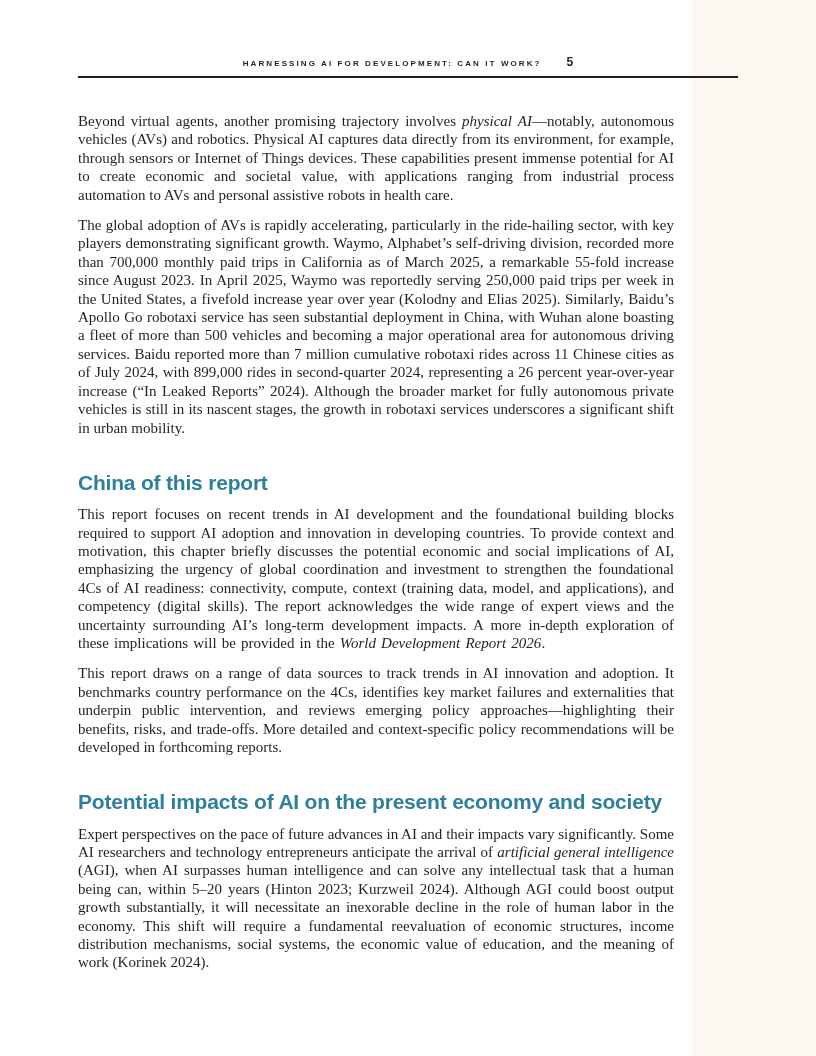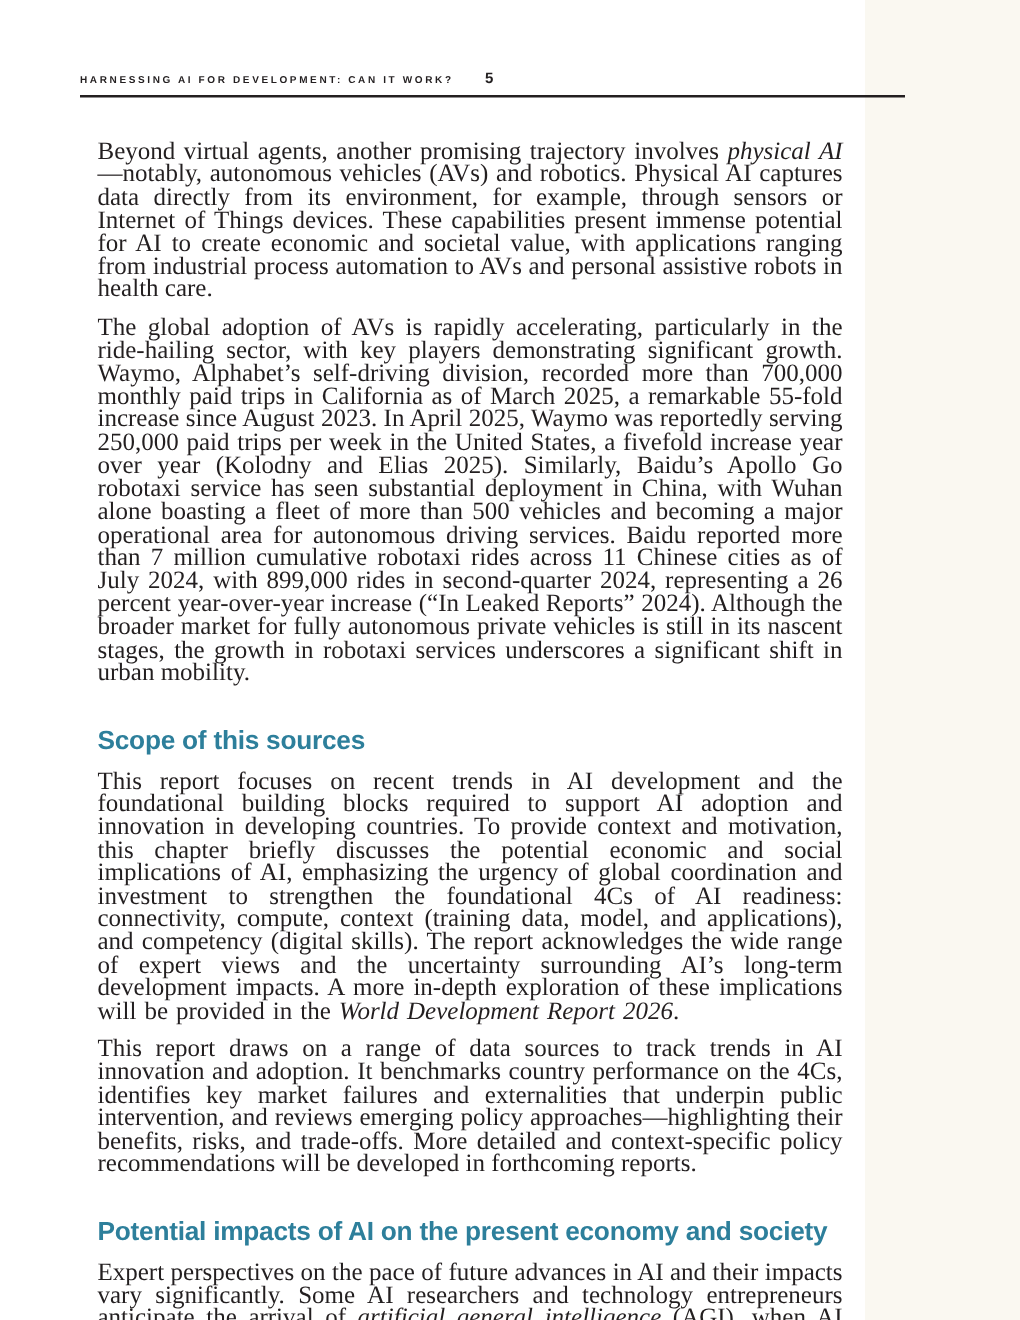--- a/index.html
+++ b/index.html
@@ -18,25 +18,25 @@
   .side-strip {
     position: absolute;
     left: 692px;
     top: 0;
     right: 0;
     bottom: 0;
     background: var(--sidebar-tint, #faf8f1);
   }
   .running-header {
     position: absolute;
-    left: 64px;
+    left: 78px;
     top: 55px;
     width: 660px;
     display: flex;
-    justify-content: flex-start;
+    justify-content: center;
     align-items: baseline;
     gap: 25px;
     padding-bottom: 7px;
     border-bottom: 2px solid var(--text, #231f20);
     font-family: "Liberation Sans", sans-serif;
   }
   .running-title {
     font-size: 8px;
     font-weight: 700;
     letter-spacing: 2.1px;
@@ -50,21 +50,21 @@
   }
   .content {
     position: absolute;
     left: 78px;
     top: 112px;
     width: 596px;
     color: var(--text, #231f20);
   }
   .content p {
     margin: 0 0 12px 0;
-    font-size: 20px;
+    font-size: 15px;
     line-height: 18.4px;
     text-align: justify;
     text-justify: inter-word;
   }
   .content p em {
     font-style: italic;
   }
   .content p.loose {
     word-spacing: 1.4px;
   }
@@ -89,21 +89,21 @@
     <span class="running-title">HARNESSING AI FOR DEVELOPMENT: CAN IT WORK?</span>
     <span class="page-number">5</span>
   </header>
 
   <main class="content">
 
     <p><span>Beyond virtual agents, another promising trajectory involves </span><em>physical AI</em><span>—notably, autonomous vehicles (AVs) and robotics. Physical AI captures data directly from its environment, for example, through sensors or Internet of Things devices. These capabilities present immense potential for AI to create economic and societal value, with applications ranging from industrial process automation to AVs and personal assistive robots in health care.</span></p>
 
     <p><span>The global adoption of AVs is rapidly accelerating, particularly in the ride-hailing sector, with key players demonstrating significant growth. Waymo, Alphabet’s self-driving division, recorded more than 700,000 monthly paid trips in California as of March 2025, a remarkable 55-fold increase since August 2023. In April 2025, Waymo was reportedly serving 250,000 paid trips per week in the United States, a fivefold increase year over year (Kolodny and Elias 2025). Similarly, Baidu’s Apollo Go robotaxi service has seen substantial deployment in China, with Wuhan alone boasting a fleet of more than 500 vehicles and becoming a major operational area for autonomous driving services. Baidu reported more than 7 million cumulative robotaxi rides across 11 Chinese cities as of July 2024, with 899,000 rides in second-quarter 2024, representing a 26 percent year-over-year increase (“In Leaked Reports” 2024). Although the broader market for fully autonomous private vehicles is still in its nascent stages, the growth in robotaxi services underscores a significant shift in urban mobility.</span></p>
 
-    <h2 class="section-heading">Scope of this sources</h2>
+    <h2 class="section-heading">China of this report</h2>
 
     <p class="loose"><span>This report focuses on recent trends in AI development and the foundational building blocks required to support AI adoption and innovation in developing countries. To provide context and motivation, this chapter briefly discusses the potential economic and social implications of AI, emphasizing the urgency of global coordination and investment to strengthen the foundational 4Cs of AI readiness: connectivity, compute, context (training data, model, and applications), and competency (digital skills). The report acknowledges the wide range of expert views and the uncertainty surrounding AI’s long-term development impacts. A more in-depth exploration of these implications will be provided in the </span><em>World Development Report 2026</em><span>.</span></p>
 
     <p><span>This report draws on a range of data sources to track trends in AI innovation and adoption. It benchmarks country performance on the 4Cs, identifies key market failures and externalities that underpin public intervention, and reviews emerging policy approaches—highlighting their benefits, risks, and trade-offs. More detailed and context-specific policy recommendations will be developed in forthcoming reports.</span></p>
 
     <h2 class="section-heading">Potential impacts of AI on the present economy and society</h2>
 
     <p><span>Expert perspectives on the pace of future advances in AI and their impacts vary significantly. Some AI researchers and technology entrepreneurs anticipate the arrival of </span><em>artificial general intelligence</em><span> (AGI), when AI surpasses human intelligence and can solve any intellectual task that a human being can, within 5–20 years (Hinton 2023; Kurzweil 2024). Although AGI could boost output growth substantially, it will necessitate an inexorable decline in the role of human labor in the economy. This shift will require a fundamental reevaluation of economic structures, income distribution mechanisms, social systems, the economic value of education, and the meaning of work (Korinek 2024).</span></p>
 
   </main>

